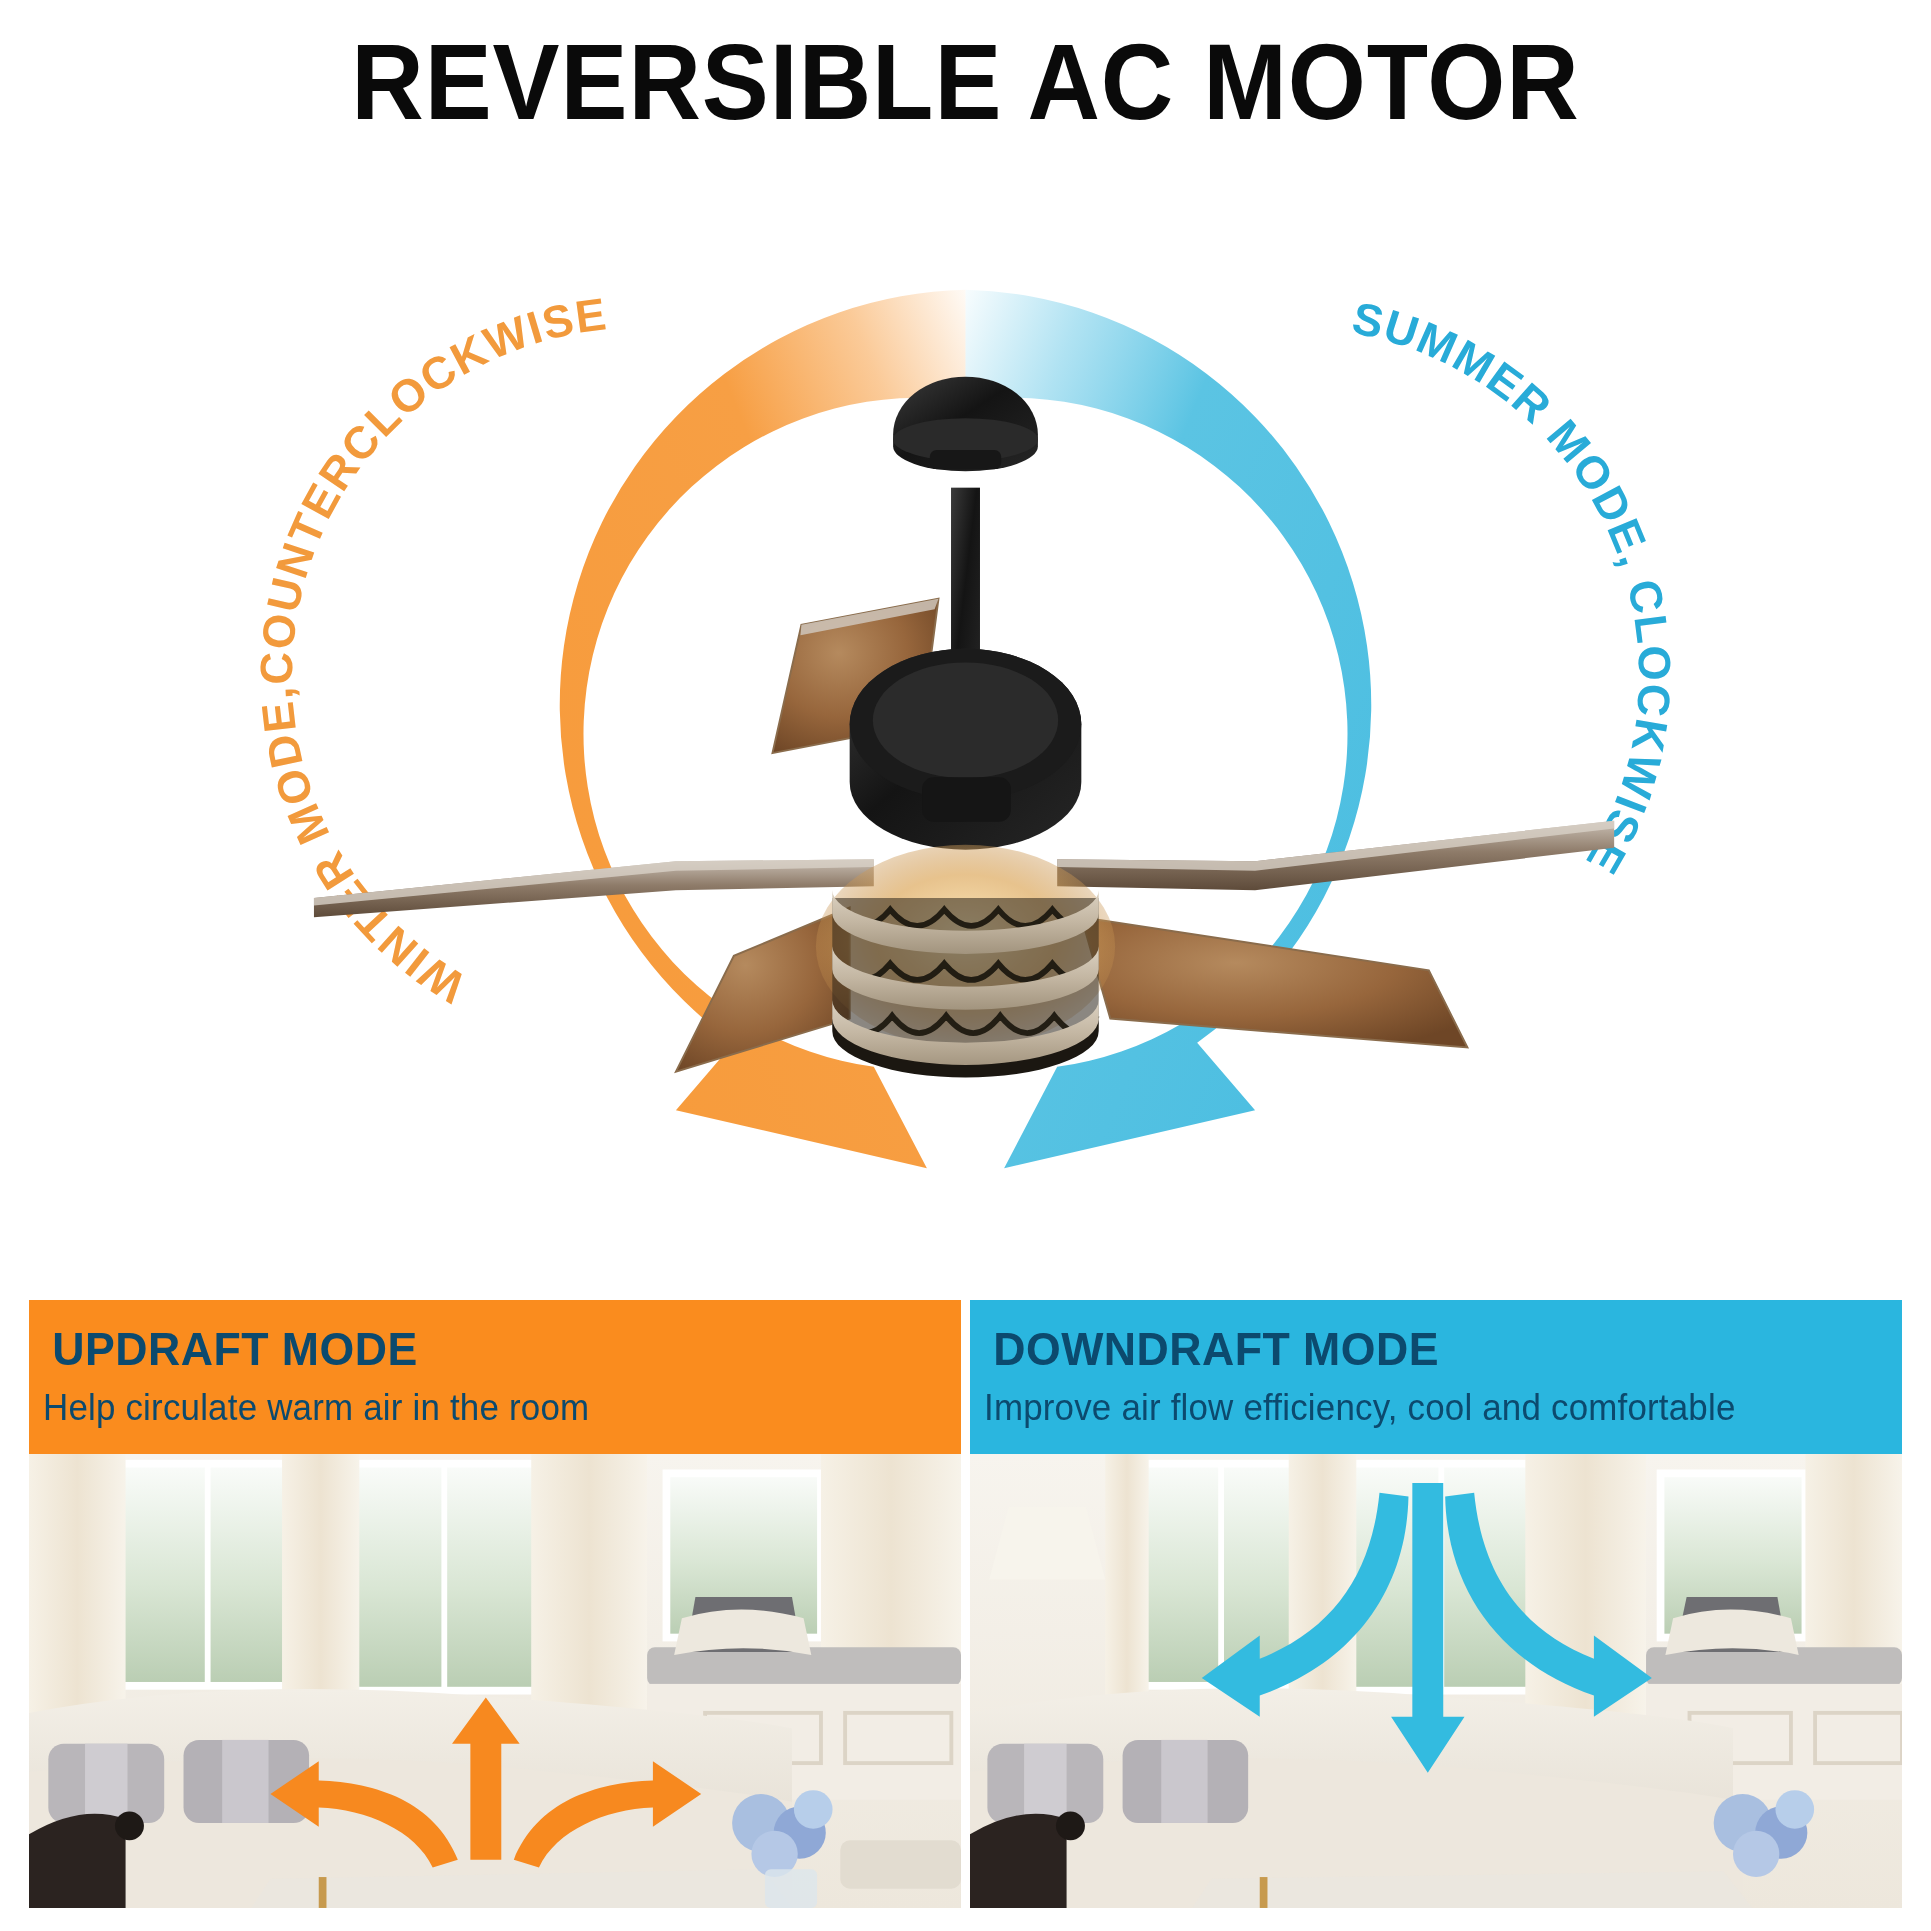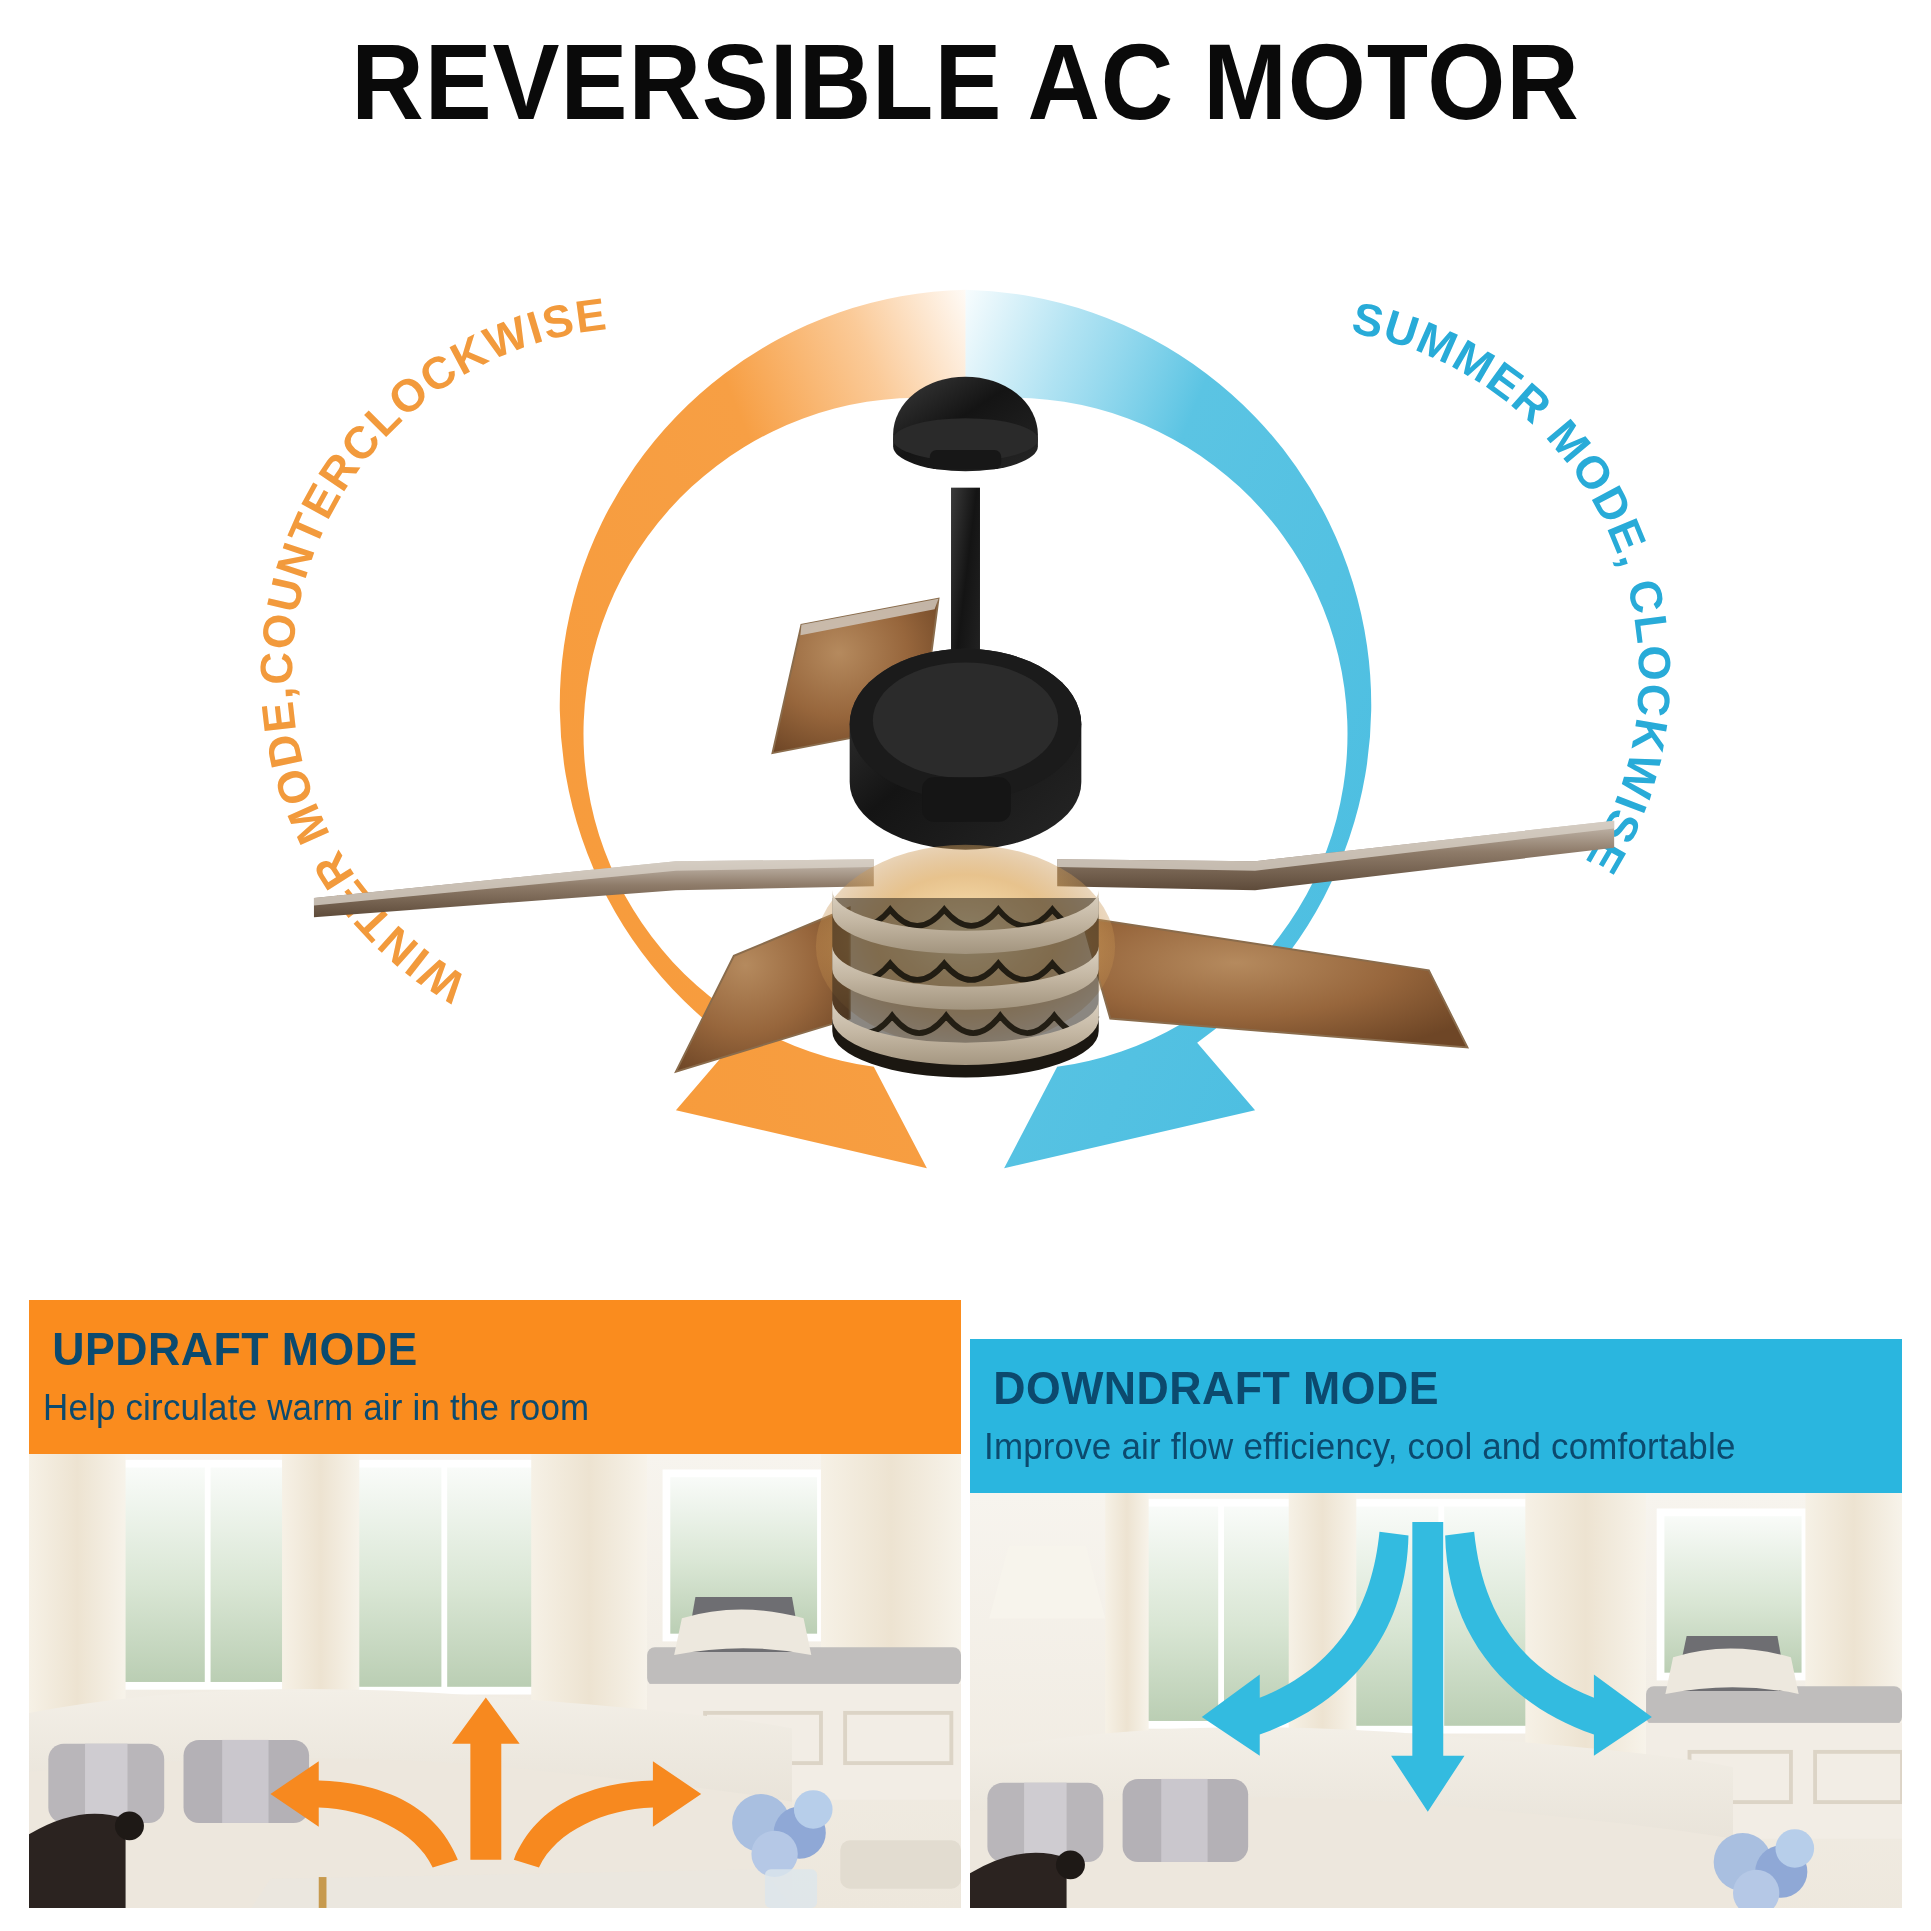--- a/index.html
+++ b/index.html
@@ -72,21 +72,21 @@
 
   .panel-header {
     height: 154px;
     width: 100%;
     box-sizing: border-box;
     padding-top: 23px;
     text-align: left;
     color: #0c4a6e;
   }
   #panel-updraft   .panel-header { background: #FA8C1E; }
-  #panel-downdraft .panel-header { background: #2AB6DF; margin-top: 39px; }
+  #panel-downdraft .panel-header { background: #2AB6DF; }
 
   .panel-title {
     font-weight: bold;
     font-size: 47px;
     letter-spacing: 0.5px;
     transform: scaleX(0.95);
     line-height: 1.1;
   }
   .panel-sub {
     font-size: 36px;

